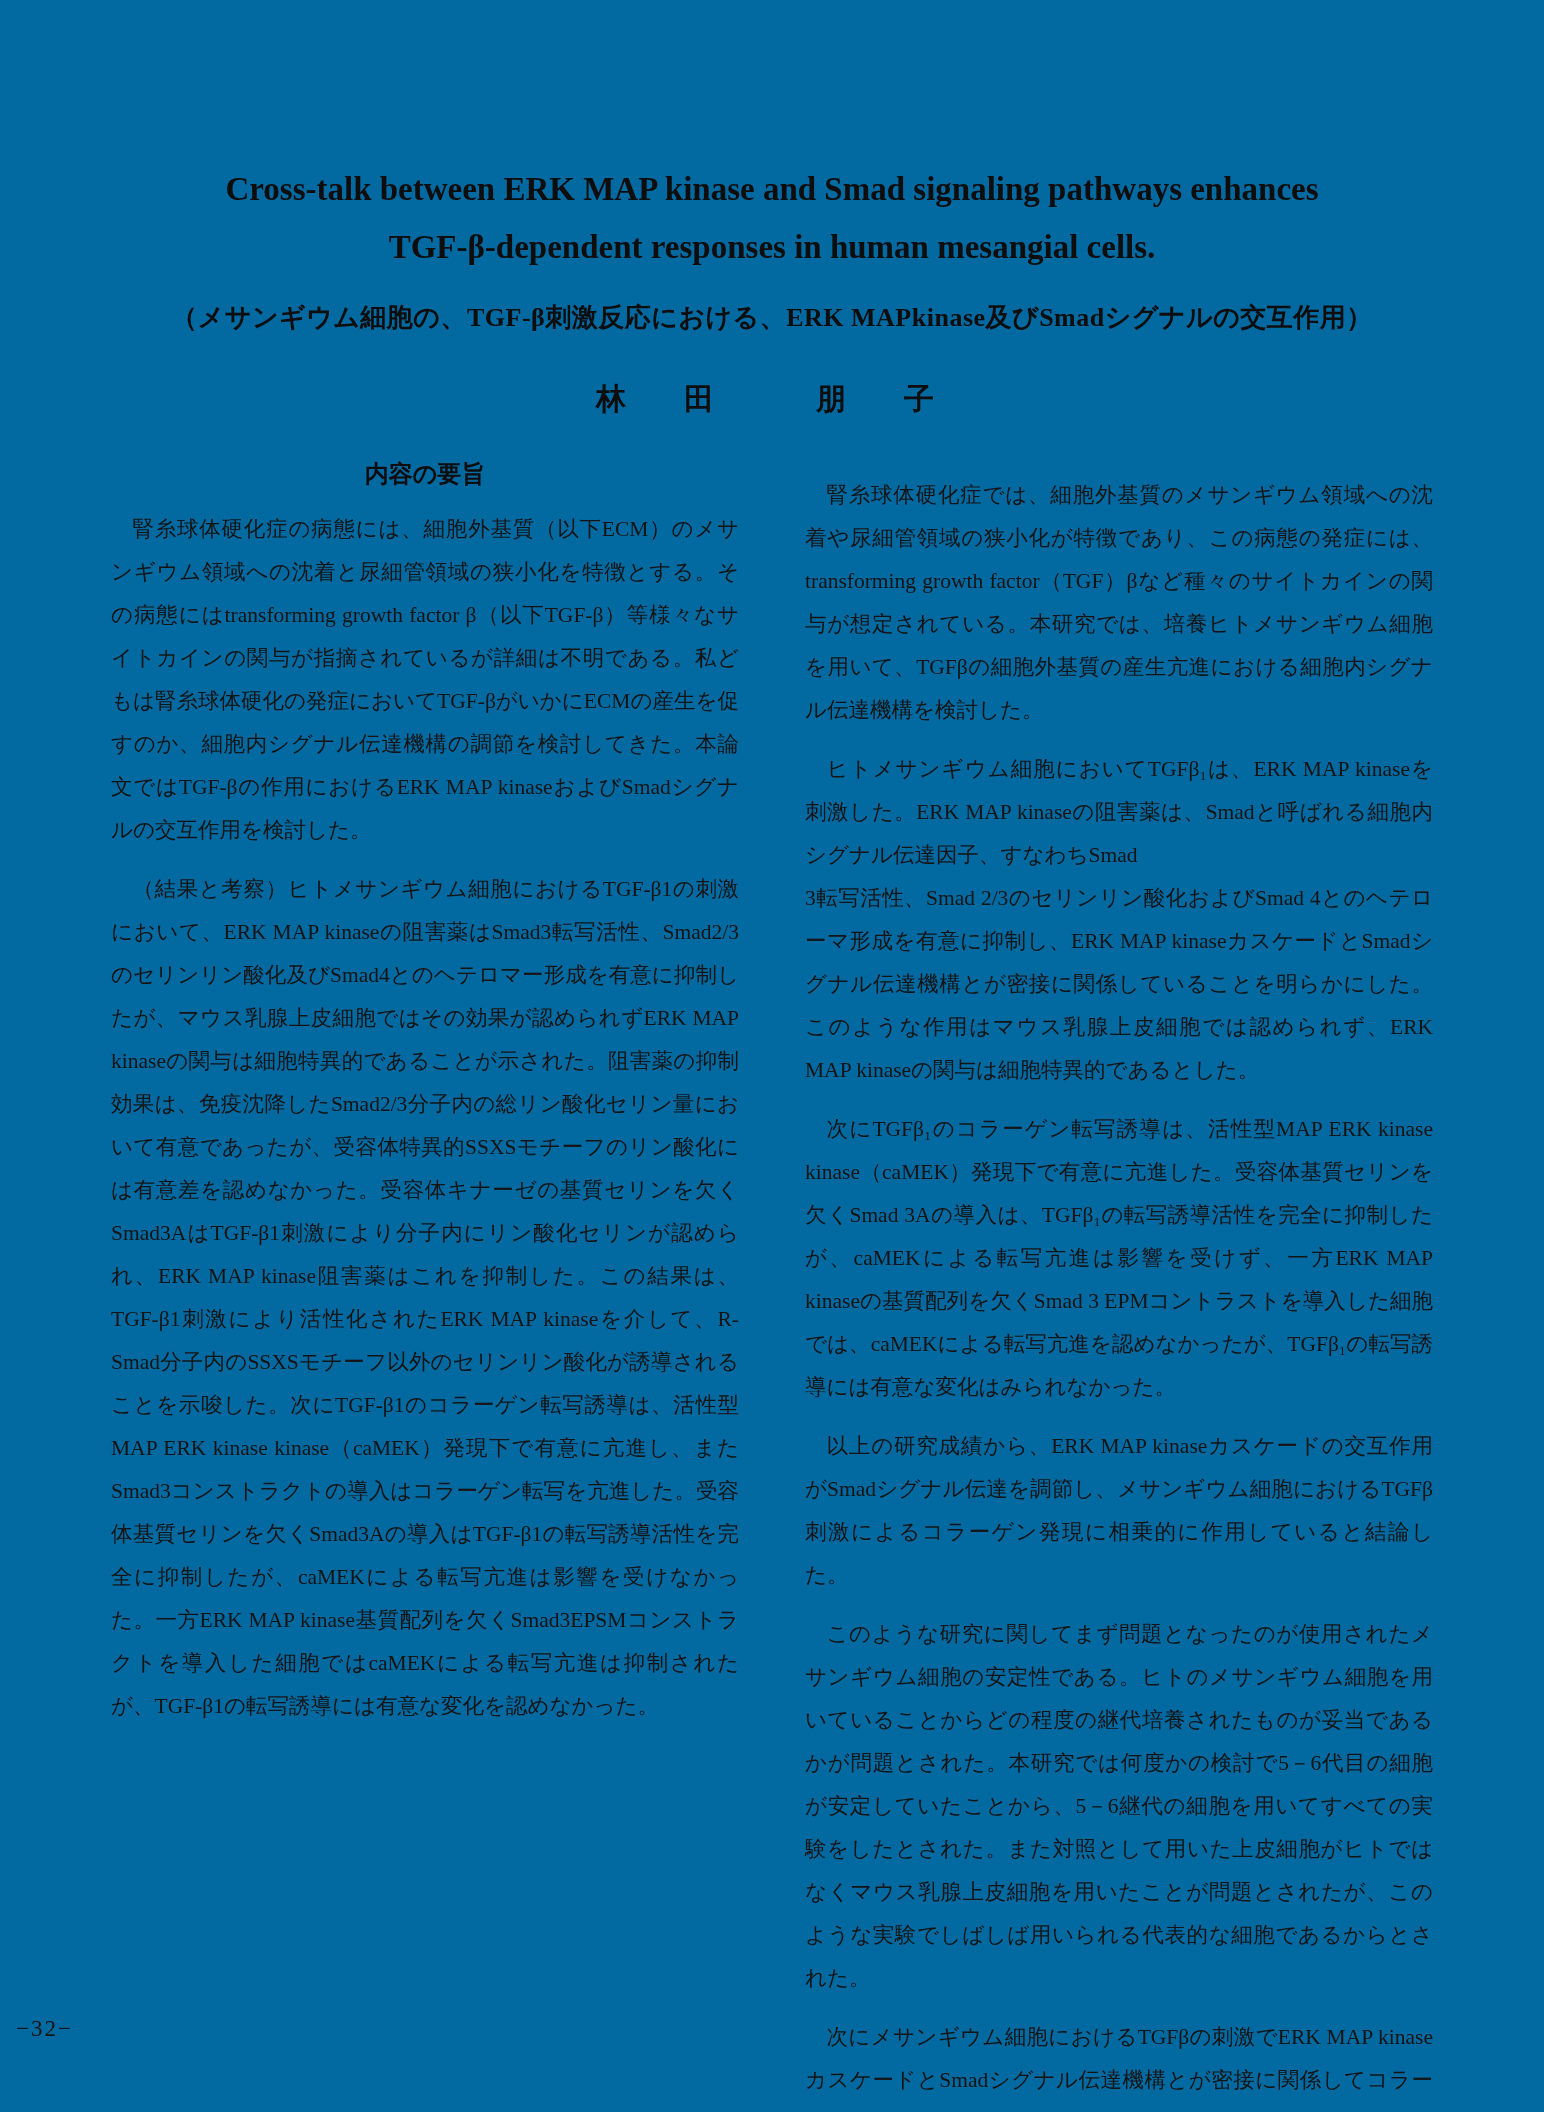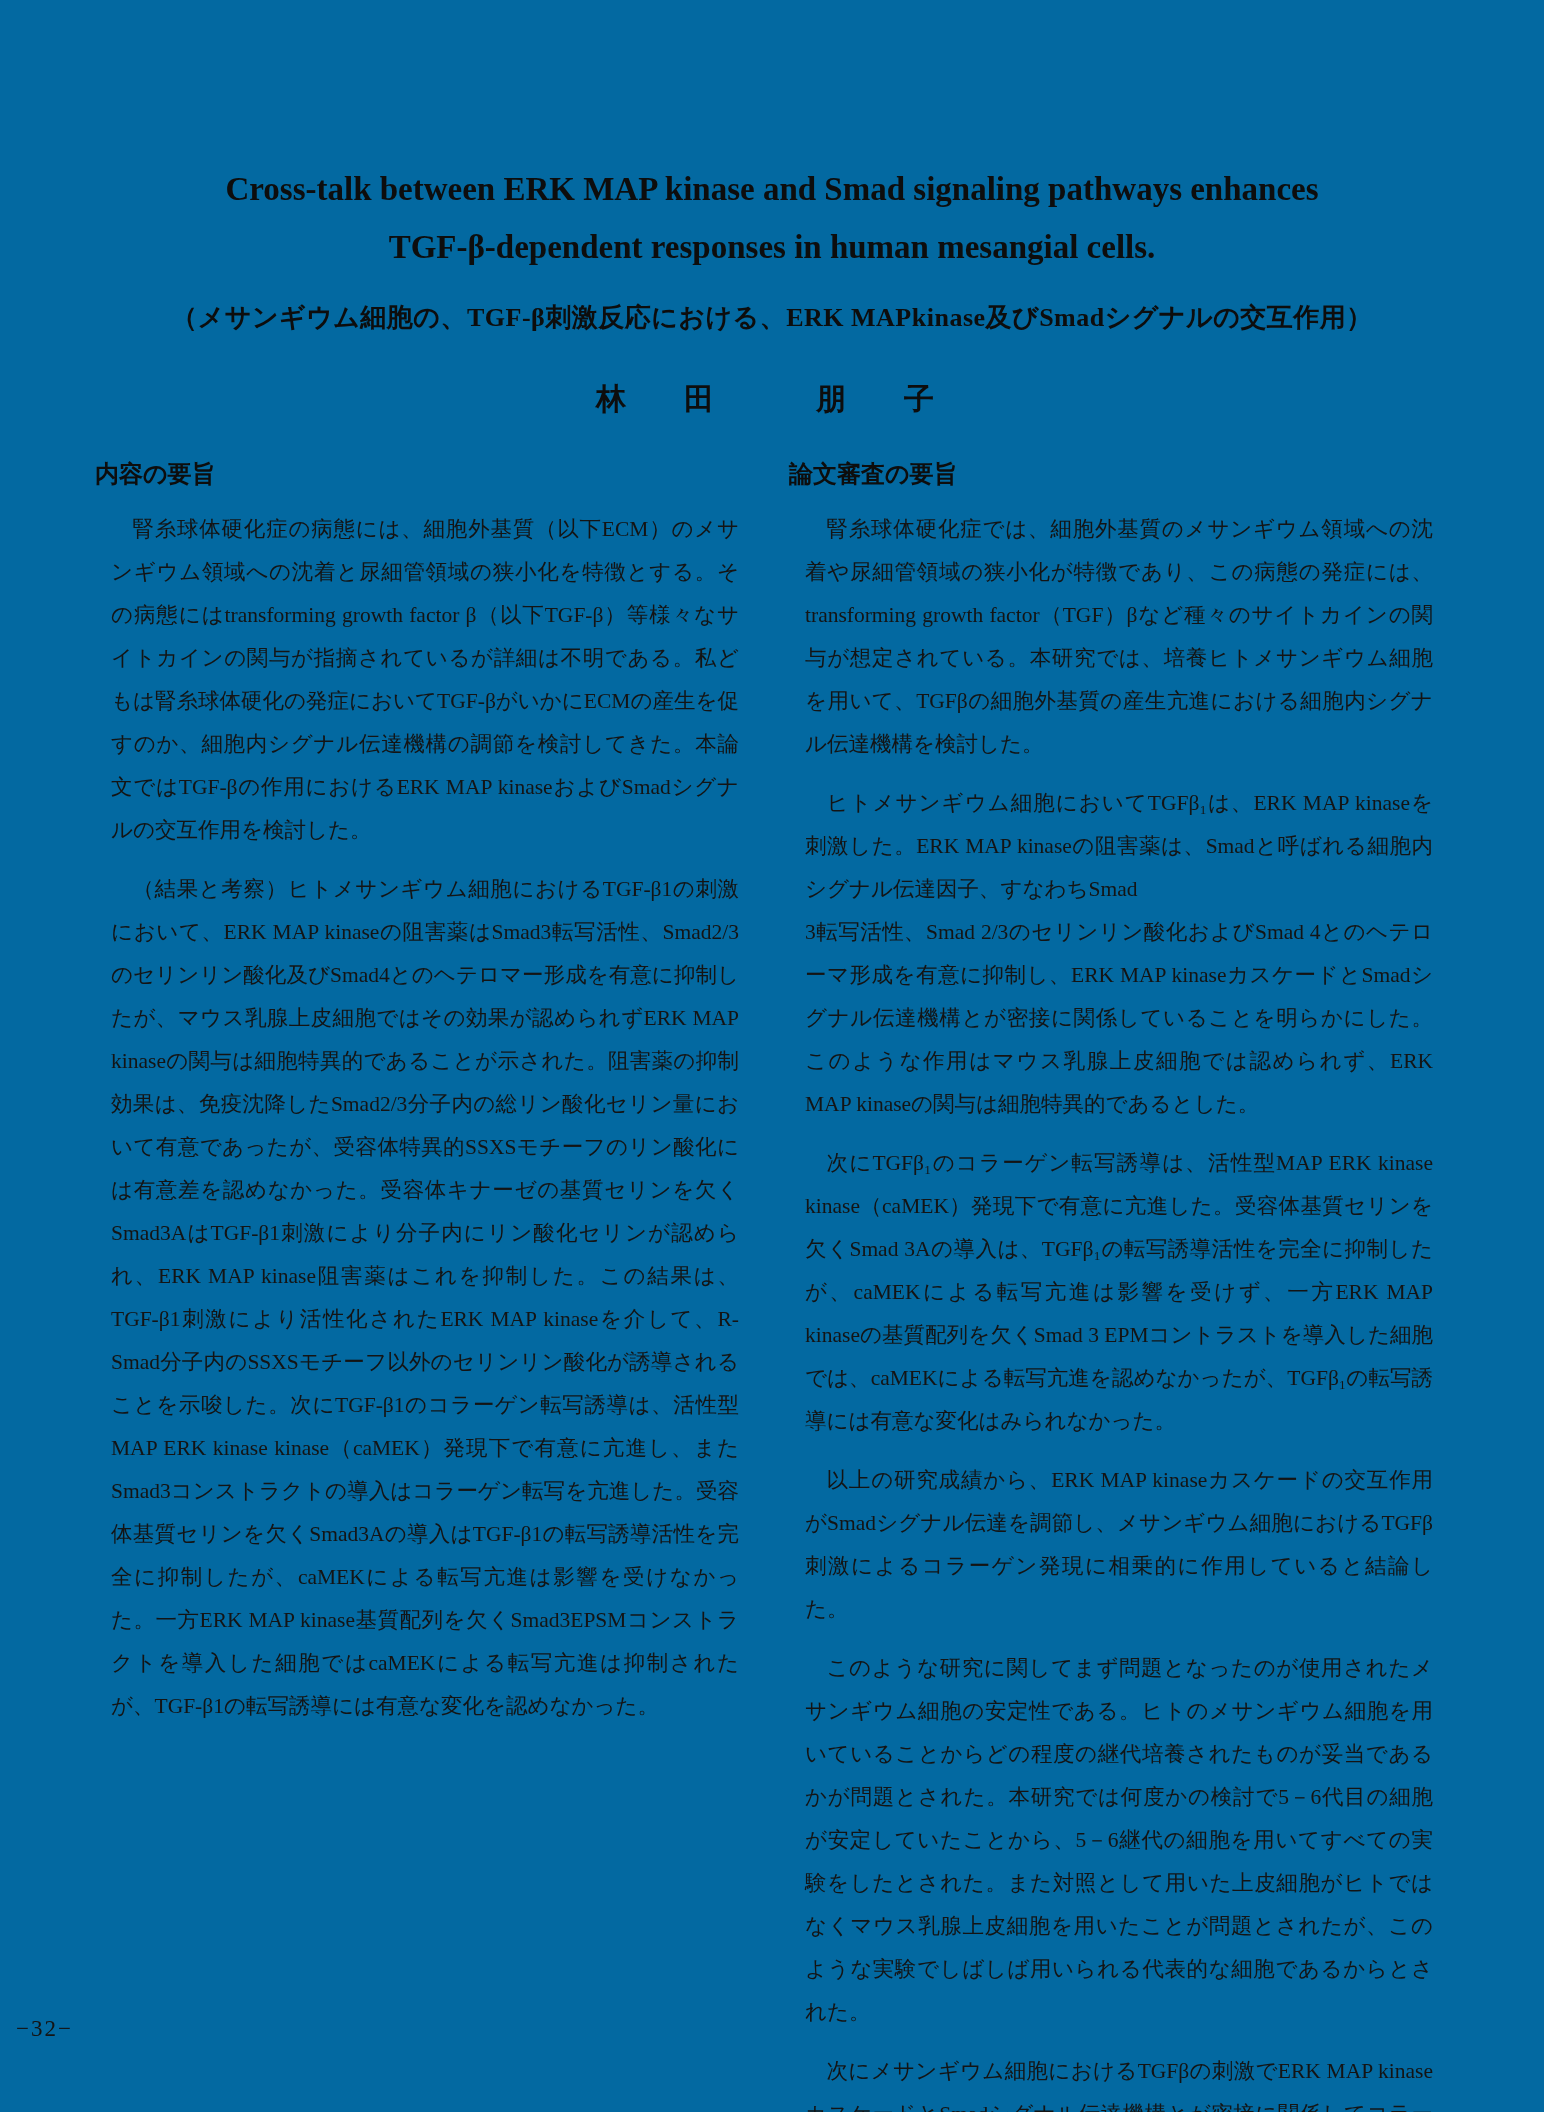--- a/index.html
+++ b/index.html
@@ -51,21 +51,21 @@
     padding: 0 95px;
     margin-top: 38px;
   }
   .col {
     width: 660px;
   }
   .col-heading {
     font-family: "Liberation Sans", "DejaVu Sans", sans-serif;
     font-size: 24px;
     font-weight: bold;
-    text-align: left;
+    text-align: center;
     margin: 0 0 18px 0;
     color: #0d0d0d;
   }
   .col p {
     font-size: 21.5px;
     line-height: 43px;
     text-align: justify;
     text-indent: 1em;
     margin: 16px;
     white-space: pre-wrap;
@@ -99,21 +99,20 @@
 
   <div class="columns">
 
     <section class="col">
       <h2 class="col-heading">内容の要旨</h2>
       <p>腎糸球体硬化症の病態には、細胞外基質（以下ECM）のメサンギウム領域への沈着と尿細管領域の狭小化を特徴とする。その病態にはtransforming growth factor β（以下TGF-β）等様々なサイトカインの関与が指摘されているが詳細は不明である。私どもは腎糸球体硬化の発症においてTGF-βがいかにECMの産生を促すのか、細胞内シグナル伝達機構の調節を検討してきた。本論文ではTGF-βの作用におけるERK MAP kinaseおよびSmadシグナルの交互作用を検討した。</p>
       <p>（結果と考察）ヒトメサンギウム細胞におけるTGF-β1の刺激において、ERK MAP kinaseの阻害薬はSmad3転写活性、Smad2/3のセリンリン酸化及びSmad4とのヘテロマー形成を有意に抑制したが、マウス乳腺上皮細胞ではその効果が認められずERK MAP kinaseの関与は細胞特異的であることが示された。阻害薬の抑制効果は、免疫沈降したSmad2/3分子内の総リン酸化セリン量において有意であったが、受容体特異的SSXSモチーフのリン酸化には有意差を認めなかった。受容体キナーゼの基質セリンを欠くSmad3AはTGF-β1刺激により分子内にリン酸化セリンが認められ、ERK MAP kinase阻害薬はこれを抑制した。この結果は、TGF-β1刺激により活性化されたERK MAP kinaseを介して、R-Smad分子内のSSXSモチーフ以外のセリンリン酸化が誘導されることを示唆した。次にTGF-β1のコラーゲン転写誘導は、活性型MAP ERK kinase kinase（caMEK）発現下で有意に亢進し、またSmad3コンストラクトの導入はコラーゲン転写を亢進した。受容体基質セリンを欠くSmad3Aの導入はTGF-β1の転写誘導活性を完全に抑制したが、caMEKによる転写亢進は影響を受けなかった。一方ERK MAP kinase基質配列を欠くSmad3EPSMコンストラクトを導入した細胞ではcaMEKによる転写亢進は抑制されたが、TGF-β1の転写誘導には有意な変化を認めなかった。</p>
     </section>
 
     <section class="col">
-      <h2 class="col-heading">論文審査の要旨</h2>
       <p>腎糸球体硬化症では、細胞外基質のメサンギウム領域への沈着や尿細管領域の狭小化が特徴であり、この病態の発症には、transforming growth factor（TGF）βなど種々のサイトカインの関与が想定されている。本研究では、培養ヒトメサンギウム細胞を用いて、TGFβの細胞外基質の産生亢進における細胞内シグナル伝達機構を検討した。</p>
       <p>ヒトメサンギウム細胞においてTGFβ₁は、ERK MAP kinaseを刺激した。ERK MAP kinaseの阻害薬は、Smadと呼ばれる細胞内シグナル伝達因子、すなわちSmad
 3転写活性、Smad 2/3のセリンリン酸化およびSmad 4とのヘテローマ形成を有意に抑制し、ERK MAP kinaseカスケードとSmadシグナル伝達機構とが密接に関係していることを明らかにした。このような作用はマウス乳腺上皮細胞では認められず、ERK MAP kinaseの関与は細胞特異的であるとした。</p>
       <p>次にTGFβ₁のコラーゲン転写誘導は、活性型MAP ERK kinase kinase（caMEK）発現下で有意に亢進した。受容体基質セリンを欠くSmad 3Aの導入は、TGFβ₁の転写誘導活性を完全に抑制したが、caMEKによる転写亢進は影響を受けず、一方ERK MAP kinaseの基質配列を欠くSmad 3 EPMコントラストを導入した細胞では、caMEKによる転写亢進を認めなかったが、TGFβ₁の転写誘導には有意な変化はみられなかった。</p>
       <p>以上の研究成績から、ERK MAP kinaseカスケードの交互作用がSmadシグナル伝達を調節し、メサンギウム細胞におけるTGFβ刺激によるコラーゲン発現に相乗的に作用していると結論した。</p>
       <p>このような研究に関してまず問題となったのが使用されたメサンギウム細胞の安定性である。ヒトのメサンギウム細胞を用いていることからどの程度の継代培養されたものが妥当であるかが問題とされた。本研究では何度かの検討で5－6代目の細胞が安定していたことから、5－6継代の細胞を用いてすべての実験をしたとされた。また対照として用いた上皮細胞がヒトではなくマウス乳腺上皮細胞を用いたことが問題とされたが、このような実験でしばしば用いられる代表的な細胞であるからとされた。</p>
       <p>次にメサンギウム細胞におけるTGFβの刺激でERK MAP kinaseカスケードとSmadシグナル伝達機構とが密接に関係してコラーゲン発現に作用することを明らかにしたが、この機構の解明を臨床にどう生かすかが議論された。TGFβの発現さらにその刺激による細胞内シグナル伝達機構が種々の条件によって影響を受けることも解明できたので、細胞内シグナル伝達の局所的な阻止により、腎硬化の阻止に有効な薬剤の開発を進めていきたいとされた。</p>
 
     </section>
 

